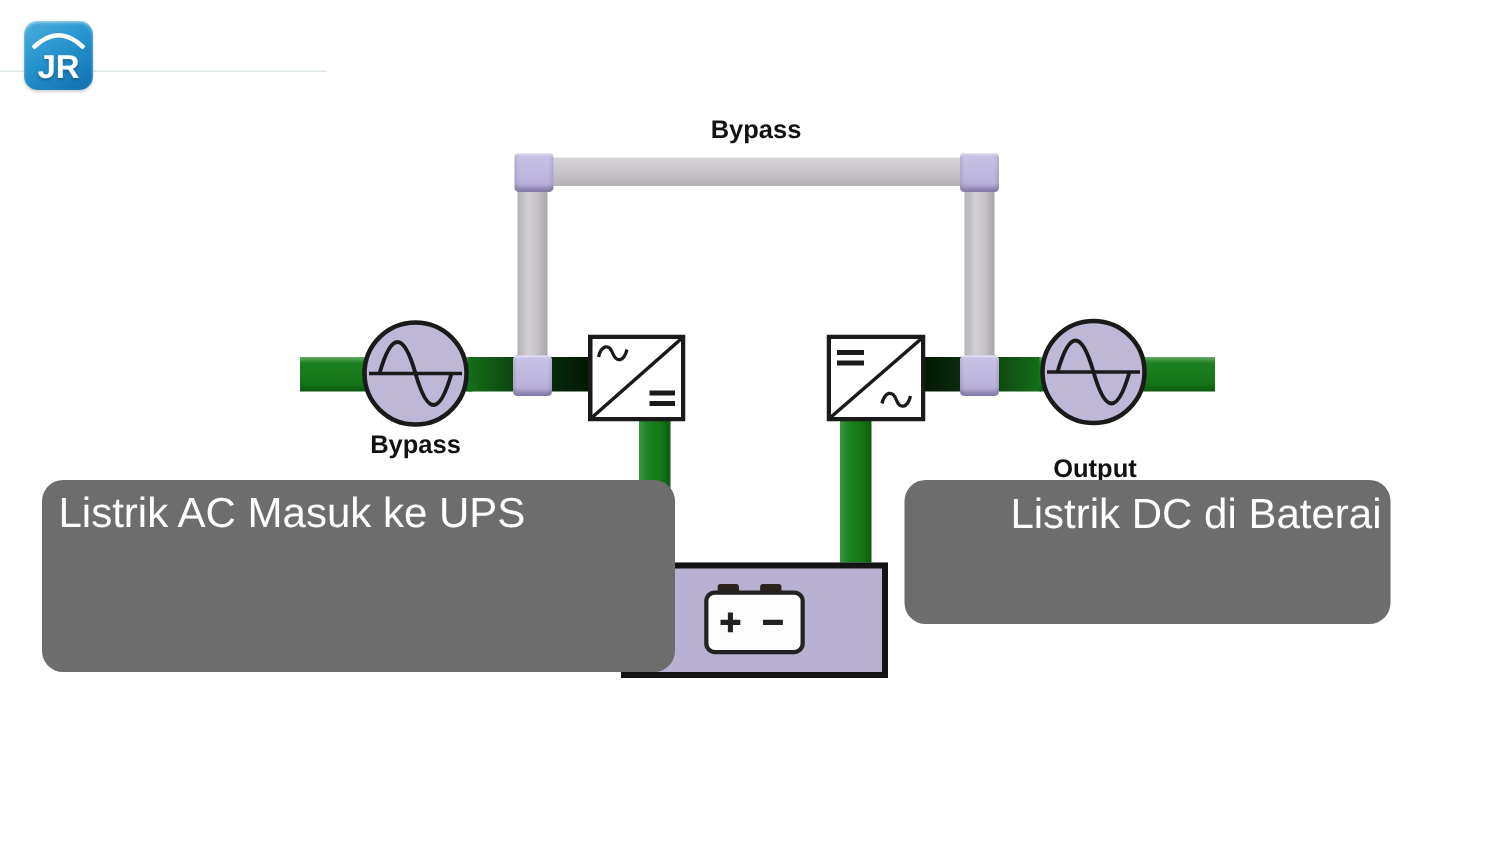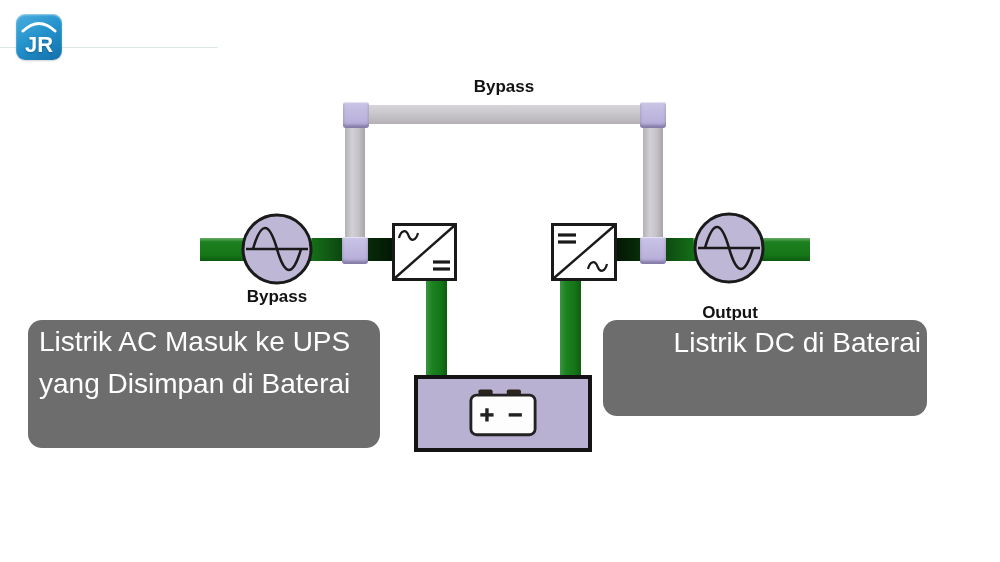--- a/index.html
+++ b/index.html
@@ -86,21 +86,21 @@
     position:absolute; left:414px; top:375px; width:178px; height:77px;
     box-sizing:border-box; background:#b9b1d1; border:4px solid #141414;
   }
   .battery-icon { position:absolute; left:50%; top:8px; transform:translateX(-50%); }
 
   
   .caption {
     position:absolute; top:320px; border-radius:14px; box-sizing:border-box;
     background:#6d6d6d; color:#ffffff; font-size:28px; line-height:42px;
   }
-  .caption-left  { left:28px;  width:352px; height:128px; padding:1px 8px 0 11px; text-align:left; }
+  .caption-left  { left:28px;  width:422px; height:128px; padding:1px 8px 0 11px; text-align:left; }
   .caption-right { left:603px; width:324px; height:96px; padding:2px 6px 0 4px; text-align:right; }
 </style>
 </head>
 <body>
 
 <div class="stage">
 
   <div class="topline"></div>
 
   <div class="logo">
@@ -168,20 +168,19 @@
       <rect x="40" y="1" width="15" height="10" rx="2" fill="#2b241c"></rect>
       <rect x="2" y="7" width="68" height="42" rx="6" fill="#fdfdfd" stroke="#222222" stroke-width="3"></rect>
       <line x1="12" y1="28" x2="26" y2="28" stroke="#222222" stroke-width="3.6"></line>
       <line x1="19" y1="21" x2="19" y2="35" stroke="#222222" stroke-width="3.6"></line>
       <line x1="42" y1="28" x2="56" y2="28" stroke="#222222" stroke-width="3.6"></line>
     </svg>
   </div>
 
   <div class="caption caption-left">
     <div>Listrik AC Masuk ke UPS</div>
-    <div>yang Disimpan di Baterai</div>
   </div>
 
   <div class="caption caption-right">
     <div>Listrik DC di Baterai</div>
   </div>
 
 </div>
 
 </body></html>

